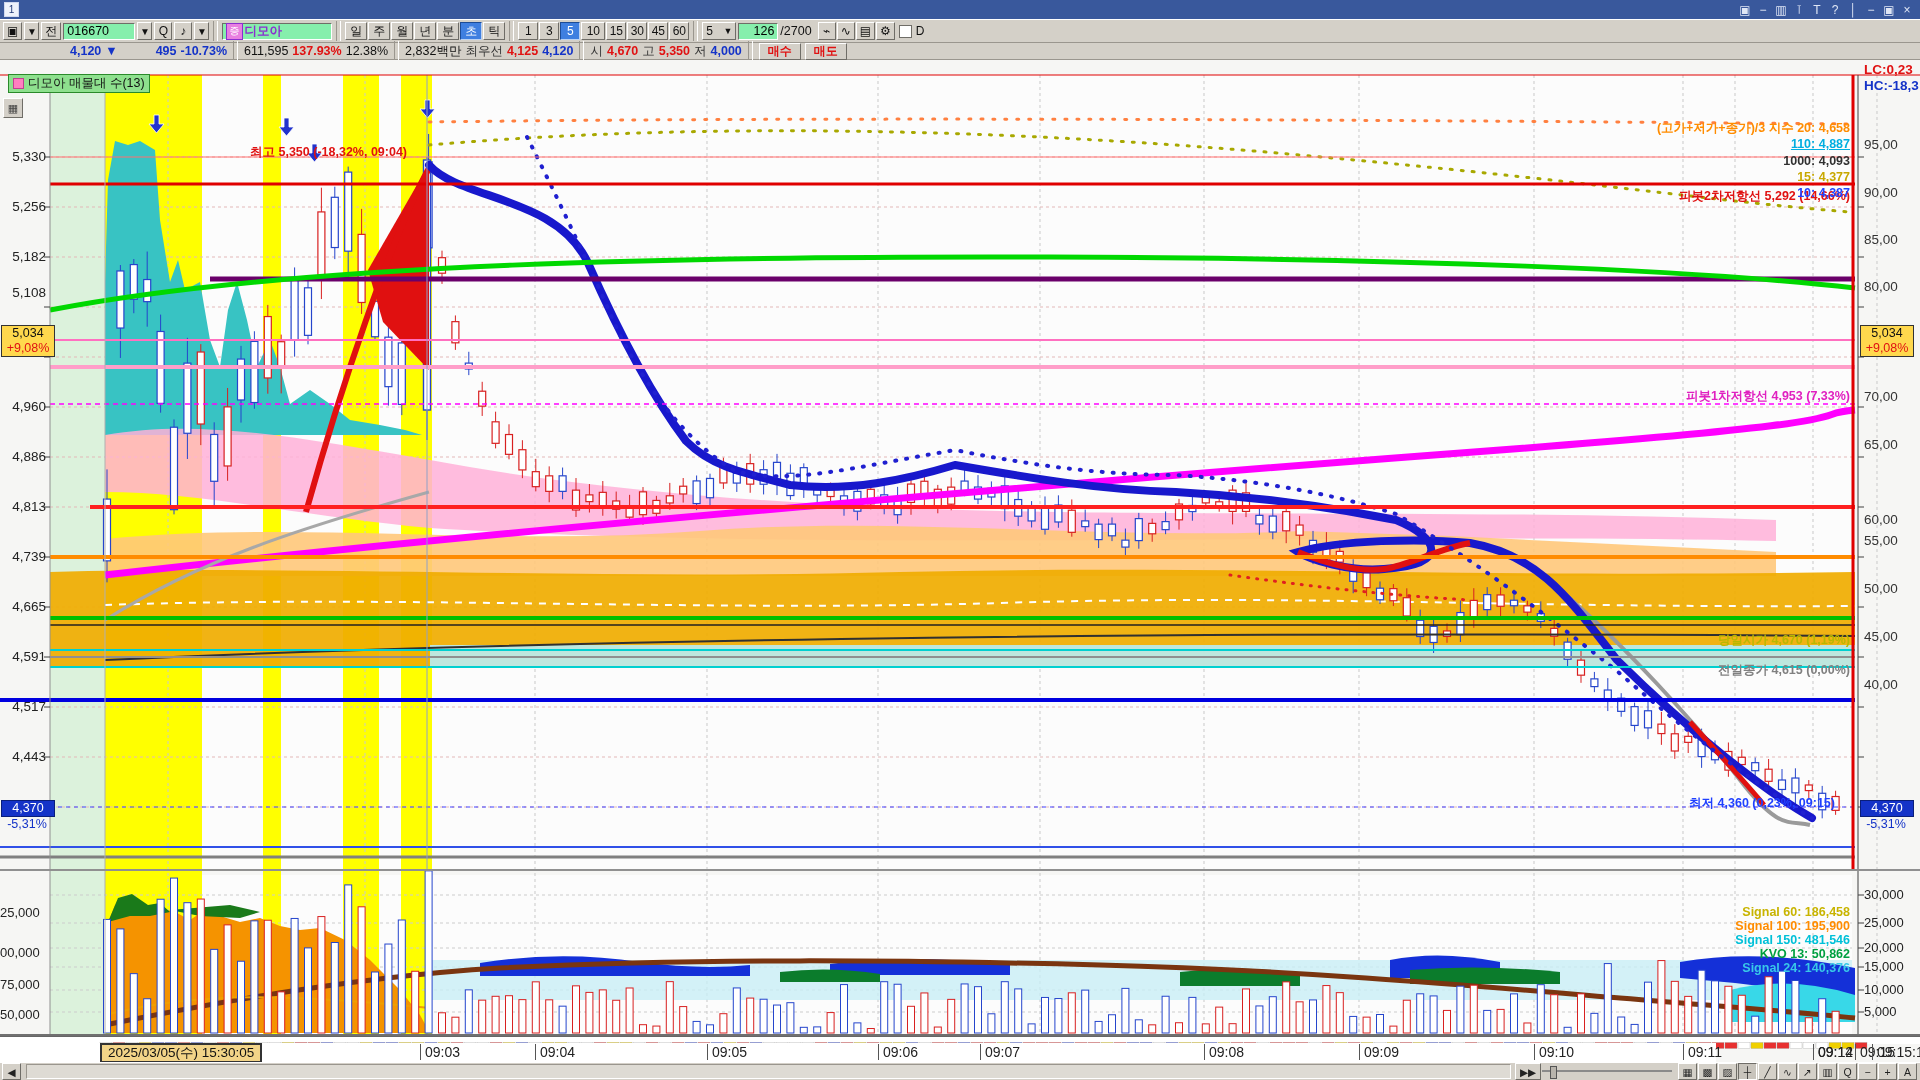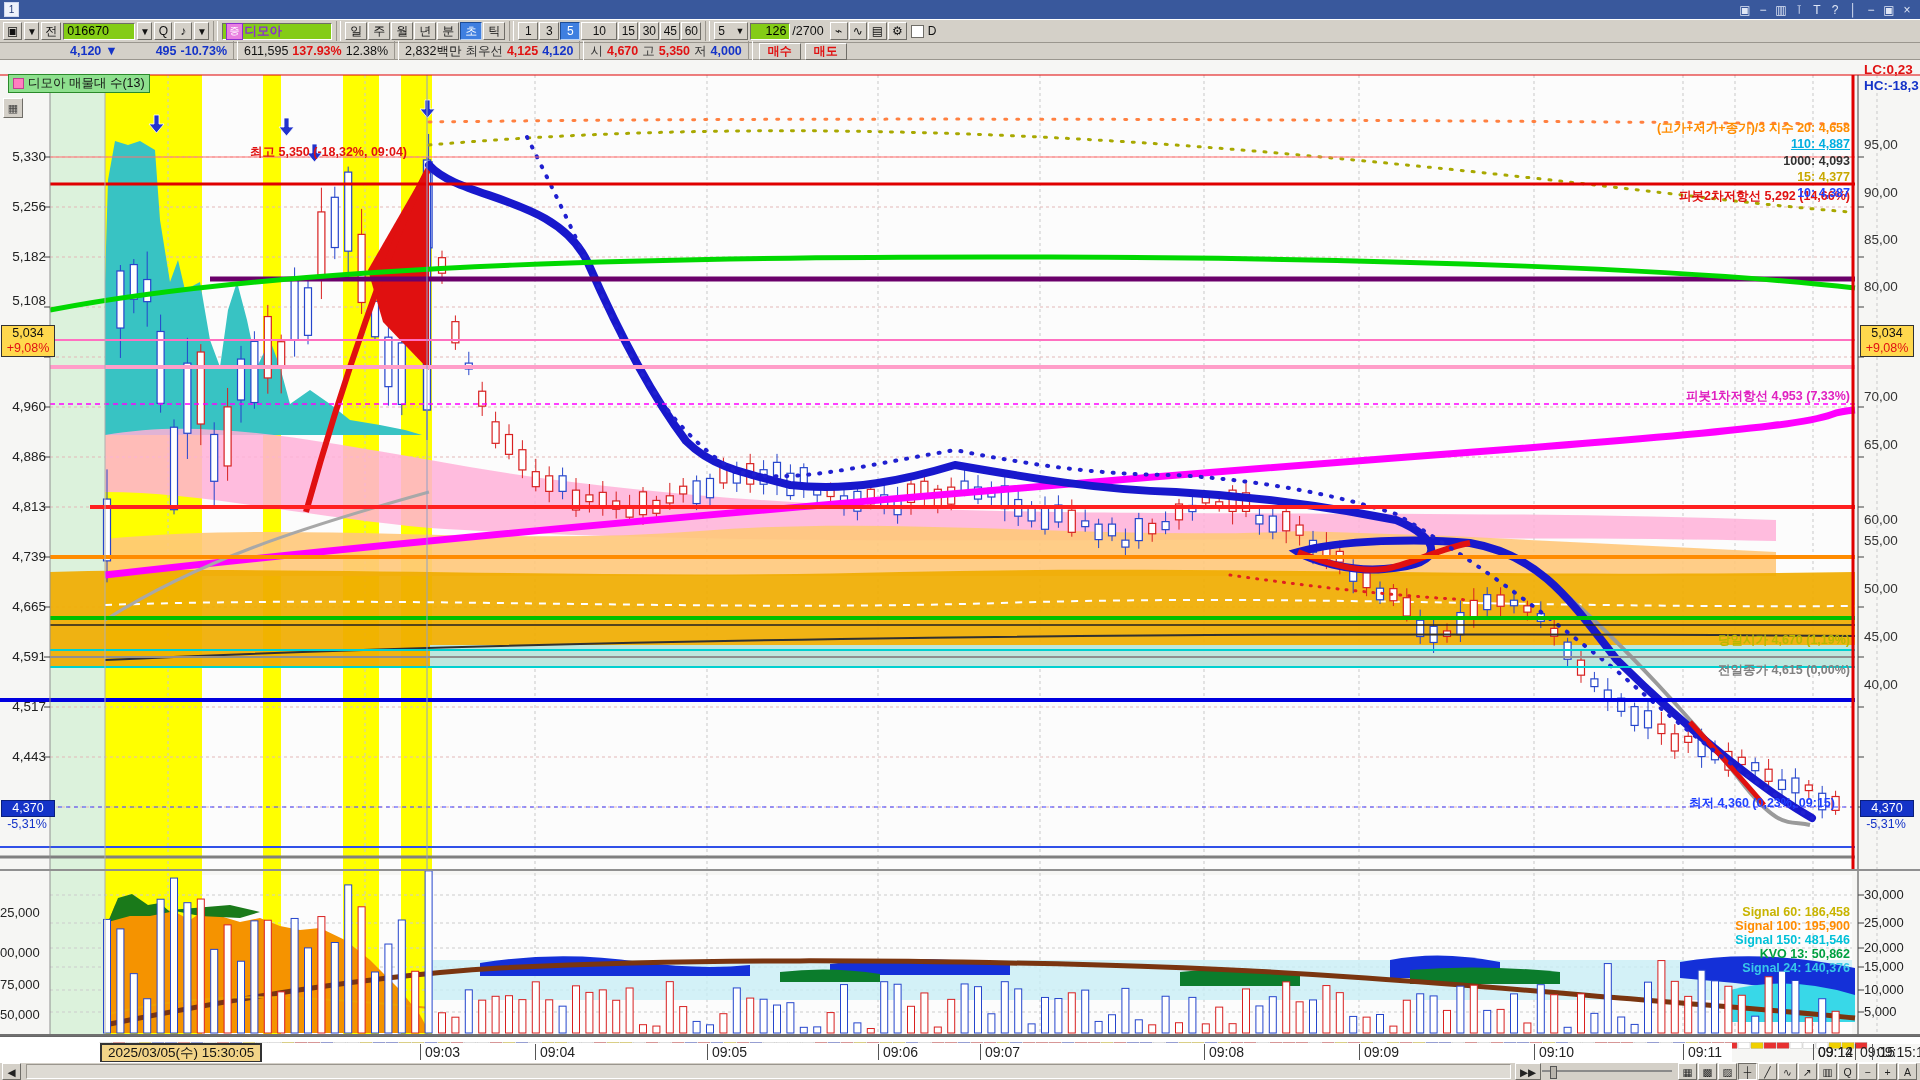--- a/index.html
+++ b/index.html
@@ -14,21 +14,21 @@
   #titlebar .spacer{flex:1}
   #titlebar .wbtn{color:#dfe6f5;font-size:12px;width:18px;text-align:center;cursor:default;}
   
   #toolbar{position:absolute;left:0;top:19px;width:1920px;height:24px;background:#d4d0c8;
            border-top:1px solid #fff;border-bottom:1px solid #9a968e;display:flex;align-items:center;
            padding:0 3px;box-sizing:border-box;gap:2px;}
   .tbtn{height:18px;min-width:18px;background:#d4d0c8;border:1px solid;border-color:#fff #6f6d67 #6f6d67 #fff;
         display:flex;align-items:center;justify-content:center;font-size:12px;padding:0 3px;box-sizing:border-box;}
   .tbtn.sm{min-width:15px;padding:0 1px;font-size:10px;}
   .tbtn.active{background:#3f7fe0;color:#fff;border-color:#1d4c96 #bcd2f2 #bcd2f2 #1d4c96;}
-  .tinput{height:17px;border:1px solid;border-color:#6f6d67 #fff #fff #6f6d67;background:#84cc16;
+  .tinput{height:17px;border:1px solid;border-color:#6f6d67 #fff #fff #6f6d67;background:#86efac;
           font-size:12.5px;padding:0 3px;box-sizing:border-box;display:flex;align-items:center;}
   .sep{width:3px;height:20px;border-left:1px solid #9a968e;border-right:1px solid #fff;margin:0 2px;}
   .stockname{color:#8b2fd0;font-weight:bold;width:88px;}
   .badge-mag{width:15px;height:15px;background:#e87fe0;border:1px solid #8b2fd0;color:#fff;font-size:10px;
              display:flex;align-items:center;justify-content:center;margin-right:2px;}
   .chk{width:11px;height:11px;border:1px solid #6f6d67;background:#fff;margin:0 2px;}
   
   #infobar{position:absolute;left:0;top:43px;width:1920px;height:17px;background:#d4d0c8;
            border-bottom:1px solid #9a968e;display:flex;align-items:center;font-size:12.5px;
            padding:0 6px;box-sizing:border-box;gap:4px;}
@@ -53,21 +53,21 @@
   .legendbox{position:absolute;left:8px;top:14px;height:17px;background:#8ee08e;border:1px solid #2a8a2a;
              display:flex;align-items:center;padding:0 4px;font-size:12.5px;gap:4px;}
   .pinksq{width:9px;height:9px;background:#ff7fc0;border:1px solid #c04090;}
   .malgn{position:absolute;right:70px;text-align:center;font-size:12.5px;font-weight:bold;white-space:nowrap;}
   .gridbtn{position:absolute;left:3px;top:38px;width:18px;height:18px;background:#d4d0c8;
            border:1px solid;border-color:#fff #6f6d67 #6f6d67 #fff;font-size:11px;
            display:flex;align-items:center;justify-content:center;color:#444;}
   
   #sstrip{position:absolute;left:0;top:1036px;width:1920px;height:7px;background:#fff;border-top:1px solid #666;}
   #timeaxis{position:absolute;left:0;top:1043px;width:1716px;height:19px;background:#fff;
-            border-bottom:1px solid #9a968e;font-size:14px;color:#222;padding-left:16px;}
+            border-bottom:1px solid #9a968e;font-size:14px;color:#222;}
   .tick{position:absolute;top:1px;height:16px;border-left:1px solid #555;padding-left:4px;line-height:16px;}
   .datebox{position:absolute;left:100px;top:0px;height:16px;background:#f2d488;border:2px solid #333;
            padding:0 6px;line-height:15px;font-size:13.5px;color:#111;}
   
   #bottombar{position:absolute;left:0;top:1062px;width:1920px;height:18px;background:#d4d0c8;
              border-top:1px solid #fff;display:flex;align-items:center;padding:0 2px;box-sizing:border-box;}
   .bbtn{height:15px;min-width:17px;background:#d4d0c8;border:1px solid;border-color:#fff #6f6d67 #6f6d67 #fff;
         font-size:10.5px;display:flex;align-items:center;justify-content:center;margin-right:1px;color:#222;}
   .bbtn.pressed{border-color:#6f6d67 #fff #fff #6f6d67;background:#c8c4bc;}
   #scrolltrack{flex:1;height:13px;border:1px solid;border-color:#9a968e #fff #fff #9a968e;background:#dedbd4;margin:0 4px;}
@@ -143,21 +143,21 @@
 
     <div class="tbtn" style="width:20px">
           <span>1</span>
         </div>
         <div class="tbtn" style="width:20px">
           <span>3</span>
         </div>
         <div class="tbtn active" style="width:20px">
           <span>5</span>
         </div>
-        <div class="tbtn" style="width:36px">
+        <div class="tbtn" style="width:24px">
           <span>10</span>
         </div>
         <div class="tbtn" style="width:20px">
           <span>15</span>
         </div>
         <div class="tbtn" style="width:20px">
           <span>30</span>
         </div>
         <div class="tbtn" style="width:20px">
           <span>45</span>
@@ -794,21 +794,21 @@
     </div>
 
     <div class="axr" style="top:2px;color:#e01212;font-weight:bold">LC:0,23</div>
     <div class="axr" style="top:18px;color:#1433c8;font-weight:bold">HC:-18,3</div>
 
     <div>
 
     <div class="axl" style="top: 89px;"><span>5,330</span></div>
         <div class="axl" style="top: 139px;"><span>5,256</span></div>
         <div class="axl" style="top: 189px;"><span>5,182</span></div>
-        <div class="axl" style="top: 233px;"><span>5,108</span></div>
+        <div class="axl" style="top: 225px;"><span>5,108</span></div>
         <div class="axl" style="top: 339px;"><span>4,960</span></div>
         <div class="axl" style="top: 389px;"><span>4,886</span></div>
         <div class="axl" style="top: 439px;"><span>4,813</span></div>
         <div class="axl" style="top: 489px;"><span>4,739</span></div>
         <div class="axl" style="top: 539px;"><span>4,665</span></div>
         <div class="axl" style="top: 589px;"><span>4,591</span></div>
         <div class="axl" style="top: 639px;"><span>4,517</span></div>
         <div class="axl" style="top: 689px;"><span>4,443</span></div>
       </div>
     <div>

